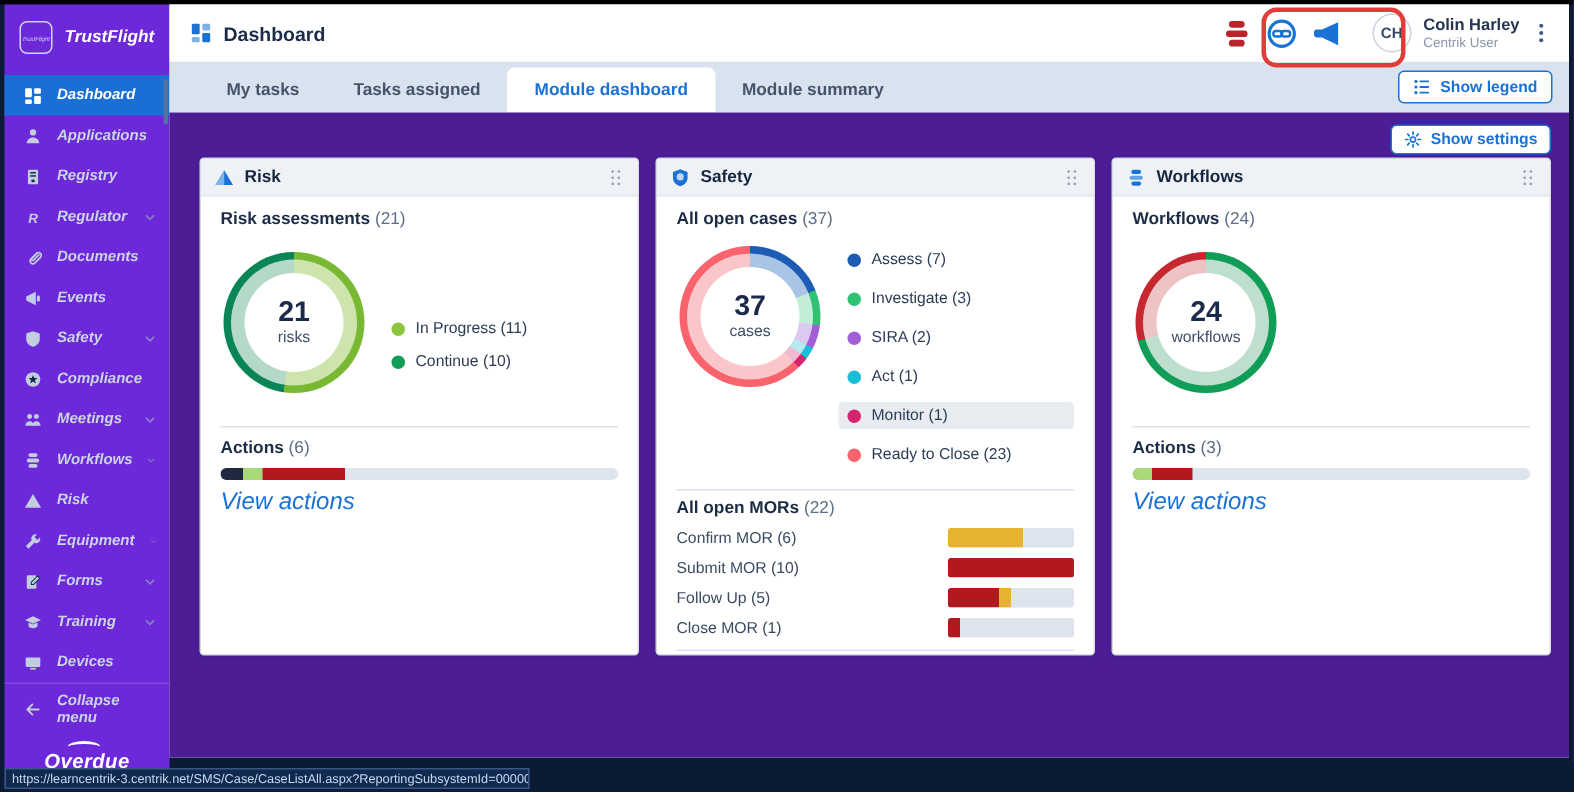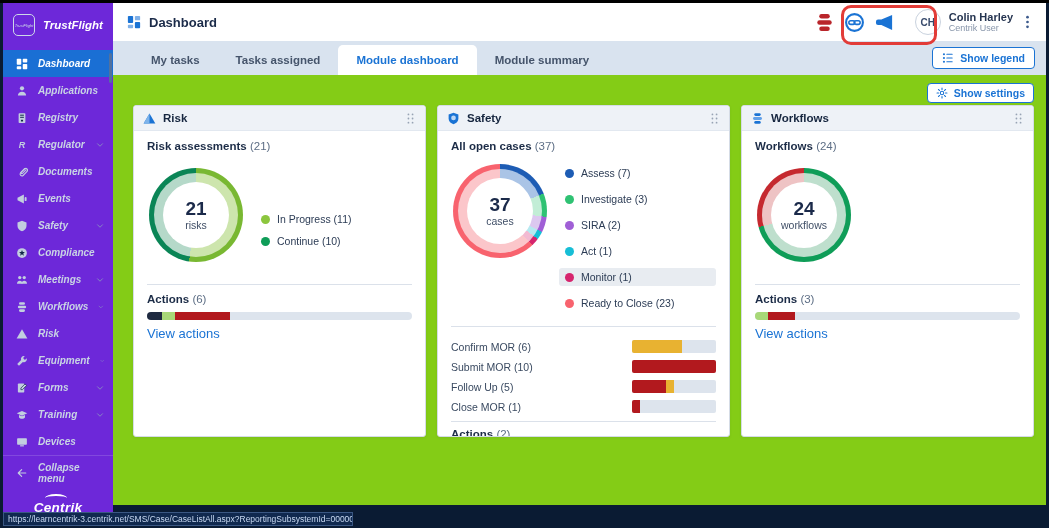--- a/index.html
+++ b/index.html
@@ -41,21 +41,21 @@
   .urole { font-size:9px; color:#8795aa; }
   .kebab { width:13px; height:16px; display:flex; cursor:pointer; }
 
   .tabbar { height:34px; background:#d9e3ef; display:flex; align-items:flex-end; padding-left:20px; position:relative; }
   .tab { padding:9px 18px; font-size:11.5px; font-weight:700; color:#45546b; cursor:pointer; }
   .tab.active { background:#fff; color:#1a73d4; border-radius:5px 5px 0 0; }
   .btn { display:inline-flex; align-items:center; gap:6px; background:#fff; border:1px solid #1a73d4; border-radius:4px; color:#1a73d4; font-size:10.5px; font-weight:700; padding:4px 9px; cursor:pointer; font-family:inherit; }
   .show-legend { position:absolute; right:11px; top:6px; }
   .bicon { width:12px; height:12px; display:flex; }
 
-  .content { flex:1; position:relative; background:#84cc16; }
+  .content { flex:1; position:relative; background:#4c1d95; }
   .show-settings { position:absolute; top:8px; right:12px; padding:3px 8px; }
 
   
   .cards { position:absolute; left:20px; top:30px; display:flex; gap:11px; }
   .card { width:293px; height:332px; border:1px solid #d5dce6; border-radius:3px; background:#fff; box-shadow:0 1px 3px rgba(20,40,80,.08); display:flex; flex-direction:column; overflow:hidden; }
   .card-head { height:25px; background:#eef2f7; border-bottom:1px solid #e2e8f0; display:flex; align-items:center; gap:7px; padding:0 9px; flex:none; }
   .card-icon { width:13px; height:13px; display:flex; }
   .card-icon svg { width:100%; height:100%; }
   .card-title { font-size:11.5px; font-weight:700; color:#16263f; }
   .drag { margin-left:auto; width:11px; height:15px; cursor:grab; }
@@ -72,21 +72,21 @@
   .legend { display:flex; flex-direction:column; margin-left:12px; flex:1; }
   .legend.bottom { justify-content:flex-end; padding-bottom:12px; gap:4px; }
   .legend.center { justify-content:center; gap:8px; }
   .lrow { display:flex; align-items:center; gap:7px; font-size:10.5px; color:#2c3c55; padding:3px 6px; border-radius:3px; }
   .lrow.hl { background:#e8ecf1; }
   .dot { width:9px; height:9px; border-radius:50%; flex:none; }
   .divider { border-top:1px solid #dbe1ea; margin:10px 0 8px; }
   .card.safety .divider { margin:8px 0 6px; }
   .hbar { height:8px; border-radius:4px; background:#dde4ed; overflow:hidden; display:flex; margin:7px 0 6px; }
   .hbar span { height:100%; flex:none; }
-  .link { font-size:13px; color:#1a73d4; text-decoration:none; width:max-content; cursor:pointer; }
+  .link { font-size:16px; color:#1a73d4; text-decoration:none; width:max-content; cursor:pointer;font-style:italic; }
   .mor-row { display:flex; align-items:center; margin-top:7px; }
   .mor-label { font-size:10.5px; color:#3a4a61; flex:1; }
   .mor-bar { width:84px; height:13px; border-radius:2px; background:#dde4ed; overflow:hidden; display:flex; }
   .mor-bar span { height:100%; flex:none; }
 
   
   .statusbar { position:absolute; left:3px; bottom:2px; width:350px; height:14px; background:#10294f; border:1px solid #3a5783; color:#c8d9f2; font-size:8.5px; line-height:12px; padding-left:4px; white-space:nowrap; overflow:hidden; }
 </style>
 </head>
 <body>
@@ -285,21 +285,21 @@
       <span class="micon">
           <svg viewBox="0 0 16 16">
             <path d="M7.5 3.5 3 8l4.5 4.5M3 8h10" fill="none" stroke="#c2cedf" stroke-width="1.6" stroke-linecap="round" stroke-linejoin="round"></path>
           </svg>
         </span>
       <span>Collapse menu</span>
     </div>
   </div>
   <div class="centrik">
     <span class="swoosh"></span>
-    <span>Centrik</span>
+    <span>Overdue</span>
   </div>
 </div>
 
 <div class="main">
 
   <div class="header">
     <div class="title-group">
       <span class="chicon">
           <svg viewBox="0 0 16 16">
             <rect x="1" y="1" width="6" height="8" rx="1" fill="#1a73d4"></rect>
@@ -485,20 +485,21 @@
                   <span class="dot" style="background:#d6256e"></span>
                   <span>Monitor (1)</span>
                 </div>
                 <div class="lrow">
                   <span class="dot" style="background:#f8636e"></span>
                   <span>Ready to Close (23)</span>
                 </div>
               </div>
           </div>
           <div class="divider"></div>
+          <div class="sec"><span>All open MORs</span> <span class="count">(22)</span></div>
           <div>
               <div class="mor-row">
                 <span class="mor-label">Confirm MOR (6)</span>
                 <span class="mor-bar">
                   <span style="width:60%;background:#e8b231"></span>
                 </span>
               </div>
               <div class="mor-row">
                 <span class="mor-label">Submit MOR (10)</span>
                 <span class="mor-bar">

